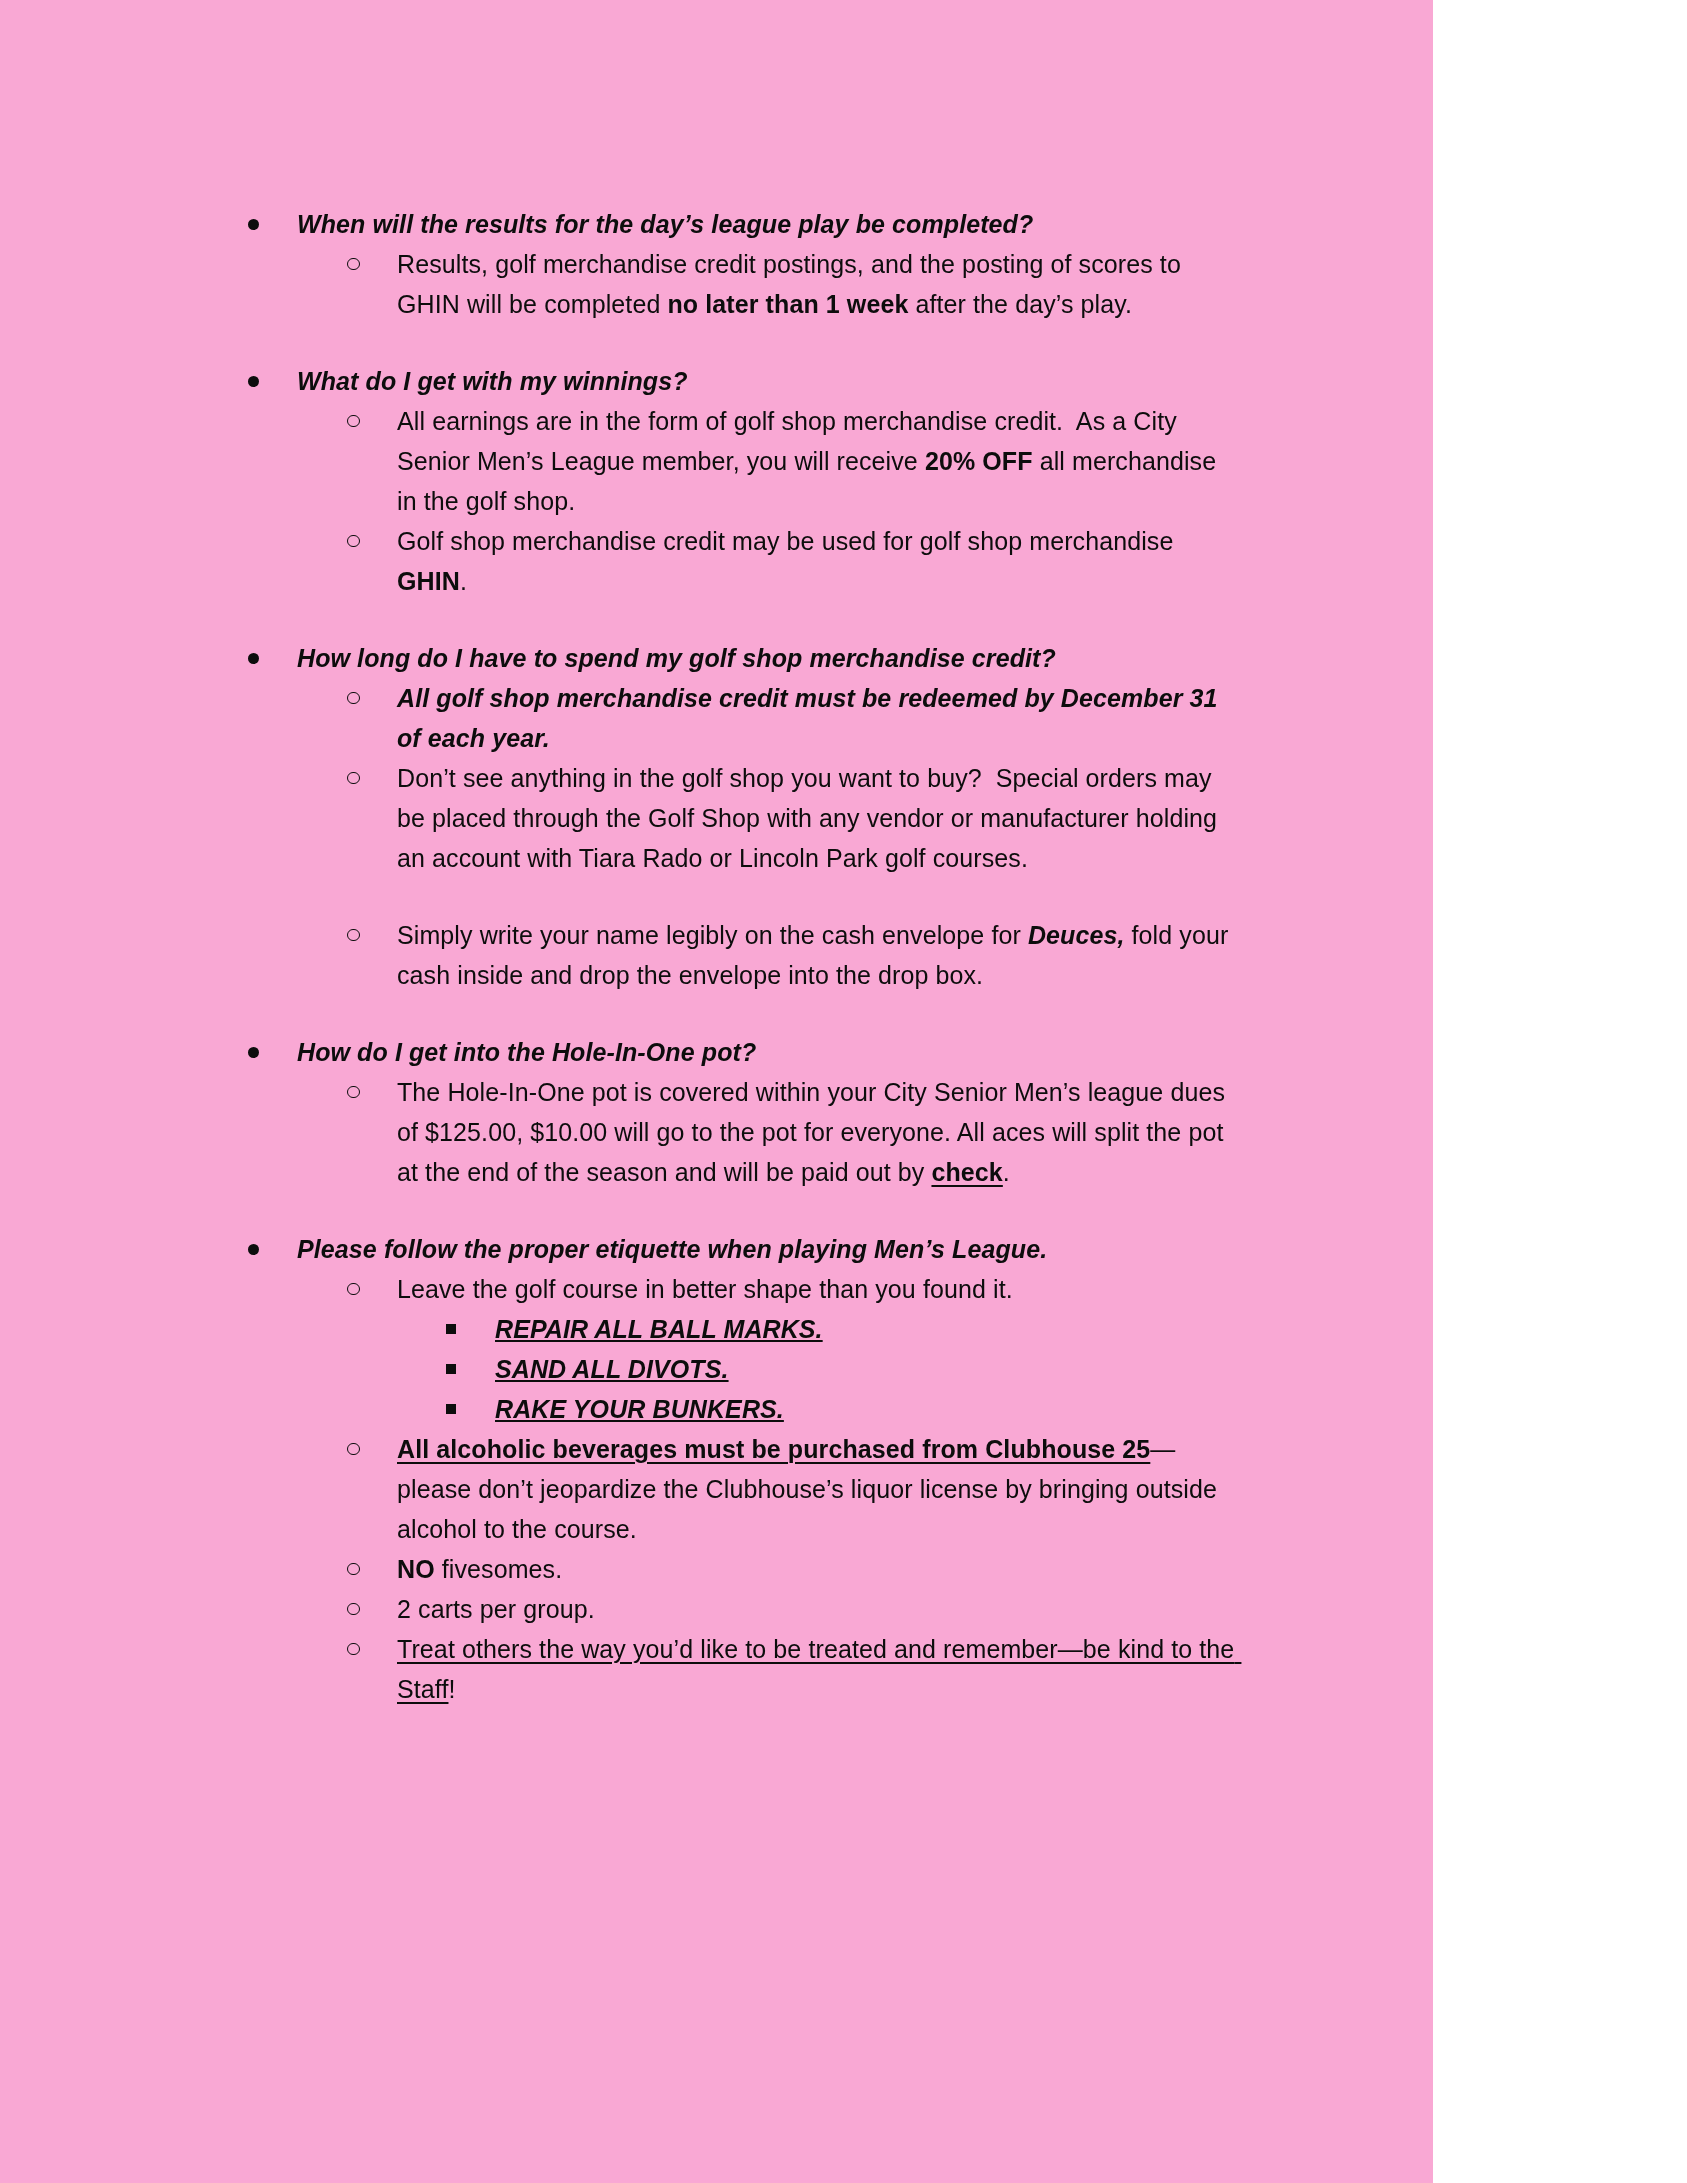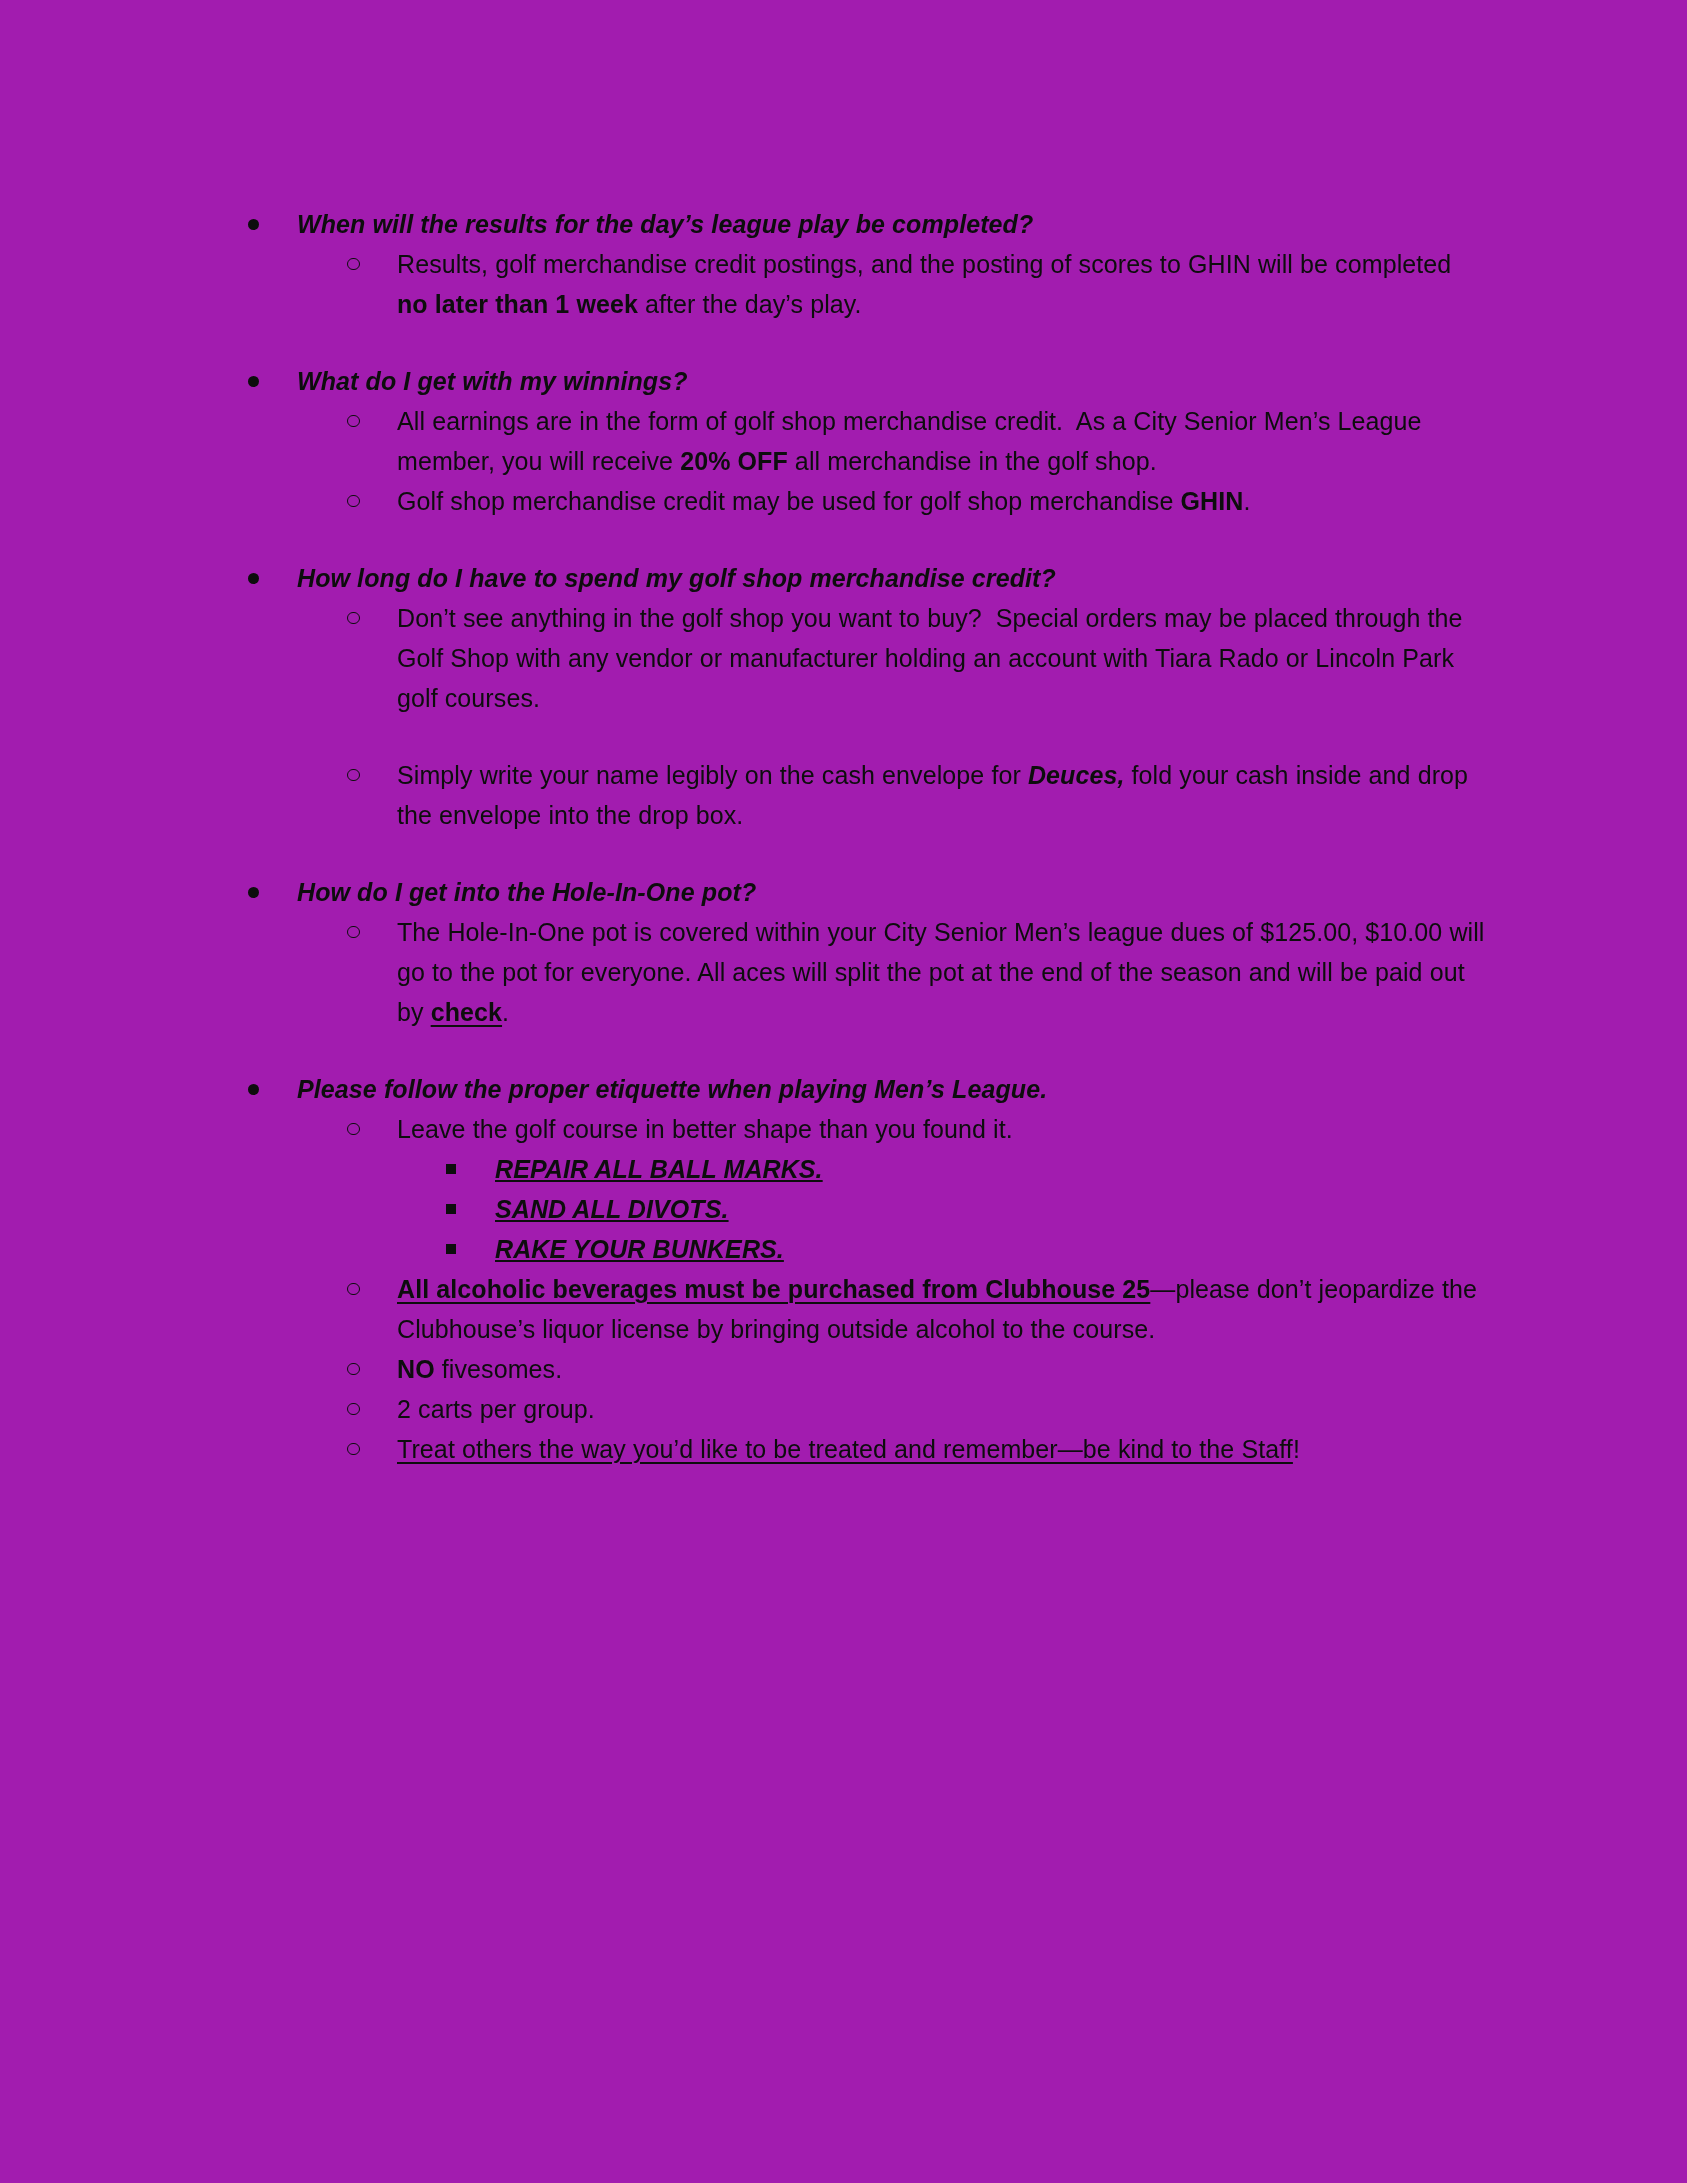--- a/index.html
+++ b/index.html
@@ -2,23 +2,23 @@
 <html style="font-size:13.5px"><head>
 <meta charset="utf-8">
 <style>
   html, body {
     margin: 0;
     padding: 0;
     background: #ffffff;
   }
   .page {
     position: relative;
-    width: 1687px;
+    width: 1433px;
     height: 2183px;
-    background: #a21caf;
+    background: #f9a8d4;
     overflow: hidden;
     font-family: "Liberation Sans", "DejaVu Sans", sans-serif;
     color: #0d0d0d;
   }
   .content {
     padding: 204px 198px 0 248px;
   }
   .faq-section + .faq-section {
     margin-top: 37px;
   }
@@ -116,20 +116,26 @@
         <div class="row lvl1">
           <span class="marker">
             <span class="dot"></span>
           </span>
           <div class="text"><span class="run s-bi">How long do I have to spend my golf shop merchandise credit?</span></div>
         </div>
         <div class="row lvl2">
           <span class="marker">
             <span class="circ"></span>
           </span>
+          <div class="text"><span class="run s-bi">All golf shop merchandise credit must be redeemed by December 31 of each year.</span></div>
+        </div>
+        <div class="row lvl2">
+          <span class="marker">
+            <span class="circ"></span>
+          </span>
           <div class="text"><span class="run s-r">Don’t see anything in the golf shop you want to buy?  Special orders may be placed through the Golf Shop with any vendor or manufacturer holding an account with Tiara Rado or Lincoln Park golf courses.</span></div>
         </div>
       </section>
       <section class="faq-section">
         <div class="row lvl2">
           <span class="marker">
             <span class="circ"></span>
           </span>
           <div class="text"><span class="run s-r">Simply write your name legibly on the cash envelope for </span><span class="run s-bi">Deuces,</span><span class="run s-r"> fold your cash inside and drop the envelope into the drop box.</span></div>
         </div>

